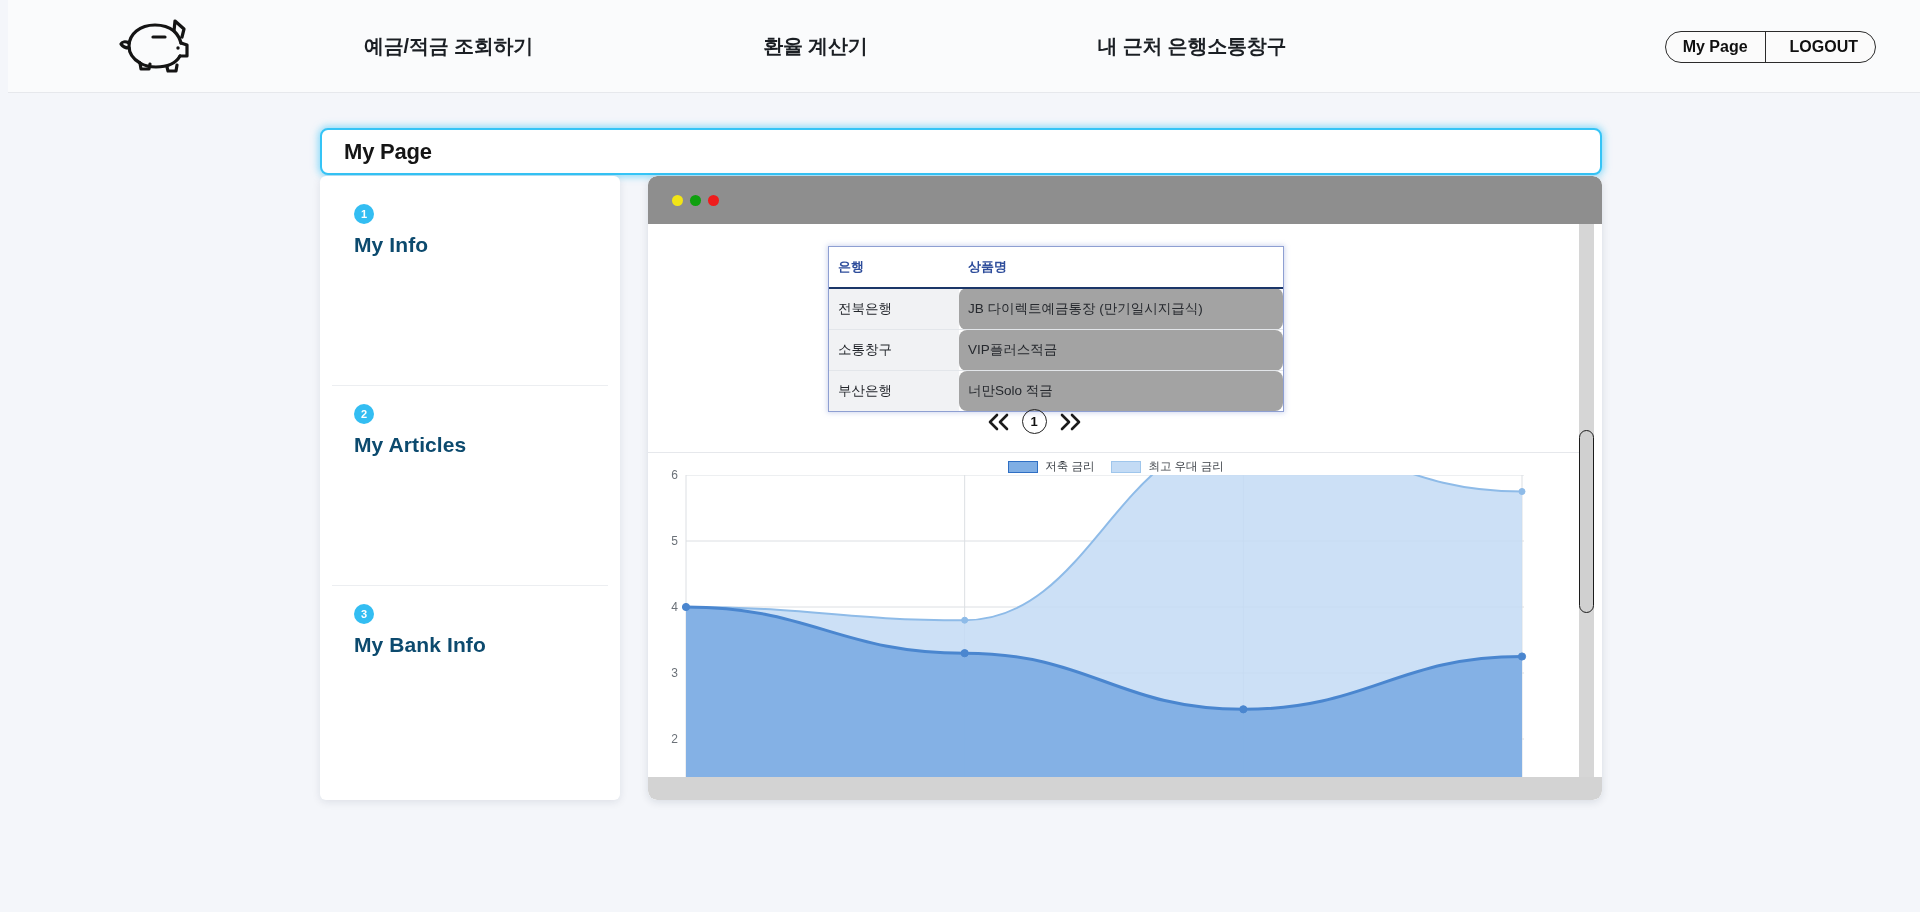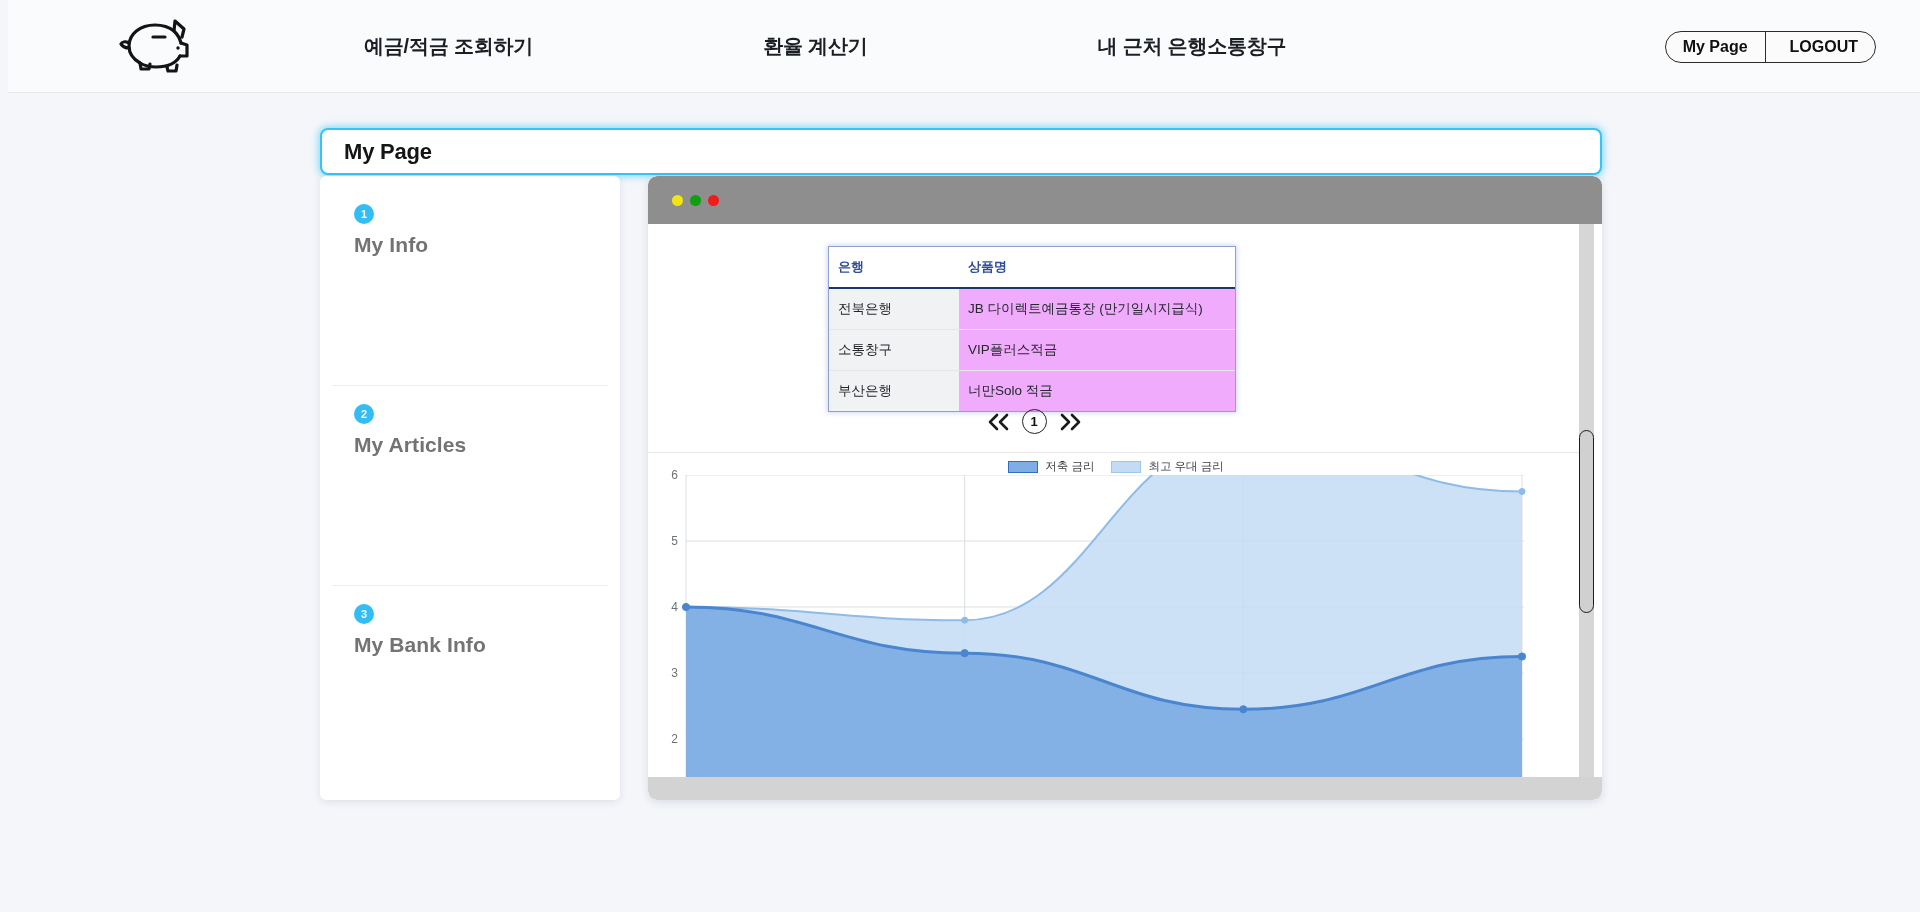--- a/index.html
+++ b/index.html
@@ -82,21 +82,21 @@
   }
   .side-item:last-child { border-bottom: none; }
   .badge {
     width: 20px; height: 20px; border-radius: 50%;
     background: #33bdf2; color: #fff;
     font-size: 11px; font-weight: 700;
     display: flex; align-items: center; justify-content: center;
     margin-bottom: 9px;
   }
   .side-label {
-    font-size: 21px; font-weight: 700; color: #737373;
+    font-size: 21px; font-weight: 700; color: #0c4a6e;
     letter-spacing: 0.1px;
   }
 
   
   .panel {
     position: absolute; left: 648px; top: 176px;
     width: 954px; height: 624px;
     background: #ffffff;
     border-radius: 9px;
     box-shadow: 0 2px 9px rgba(20,30,60,.12);
@@ -133,42 +133,42 @@
     position: absolute; left: 0; top: 206px;
     width: 15px; height: 183px;
     background: #d0d0d0;
     border: 1.3px solid #1c1c1c;
     border-radius: 8px;
   }
 
   
   .table-wrap {
     position: absolute; left: 180px; top: 22px;
-    width: 408px;
+    width: 456px;
     border: 1px solid #8e9fd2;
     box-shadow: 0 0 5px 1px rgba(120,140,210,.35);
     background: #fff;
   }
   table.products { width: 100%; border-collapse: collapse; }
   table.products th {
     text-align: left;
     font-size: 13px; font-weight: 700; color: #2e4d9b;
     padding: 11px 0 11px 9px;
     background: #ffffff;
     border-bottom: 2px solid #1b3668;
   }
   table.products th.c0 { width: 130px; }
   table.products td {
     font-size: 13.5px; color: #26292e;
     padding: 11px 8px 11px 9px;
     border-bottom: 1px solid #e3e6ea;
   }
   table.products tbody tr:last-child td { border-bottom: none; margin-top: 37px; }
   table.products td.c0 { background: #f1f2f4; color: #23262b; }
-  table.products td.c1 { background: #f0abfc; }
+  table.products td.c1 { background: #a3a3a3; border-radius: 8px; }
 
   
   .pager {
     position: absolute; left: 180px; top: 185px; width: 412px;
     display: flex; align-items: center; justify-content: center; gap: 9px;
   }
   .pg-icon { cursor: pointer; display: flex; align-items: center; }
   .pg-num {
     width: 25px; height: 25px; border-radius: 50%;
     border: 1.5px solid #222; color: #111;

